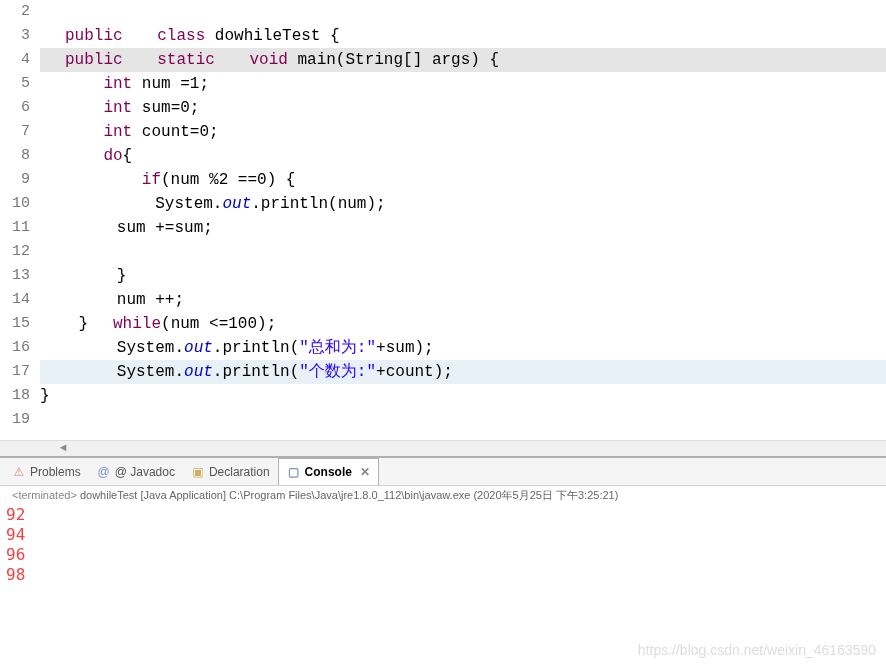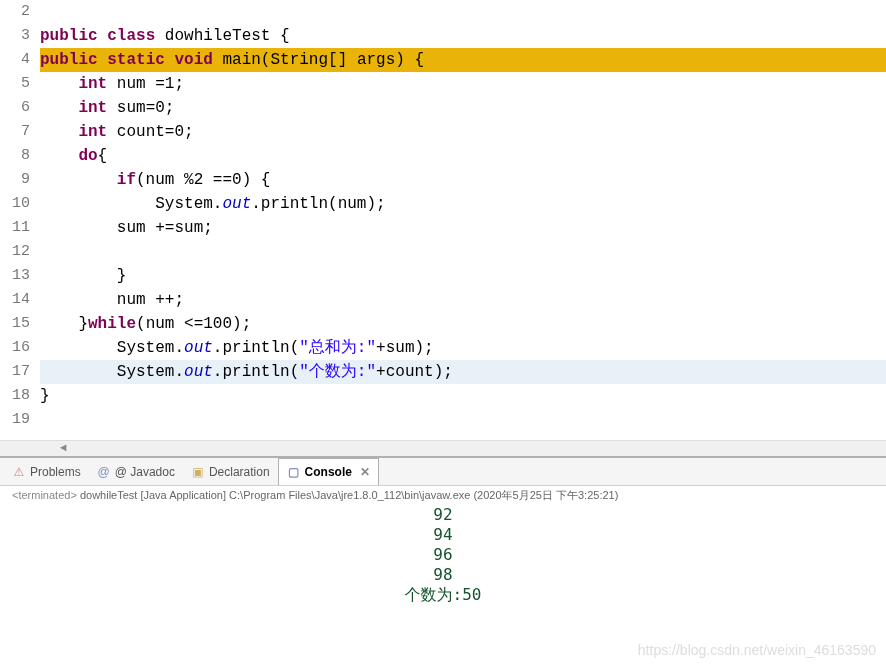--- a/index.html
+++ b/index.html
@@ -4,41 +4,41 @@
   <style>
     * { margin: 0; padding: 0; box-sizing: border-box; }
     body { font-family: Consolas, 'Courier New', monospace; font-size: 16px; background: #fff; width: 886px; height: 664px; overflow: hidden; }
     
     .editor-area { height: 440px; overflow: hidden; position: relative; }
     .code-container { display: flex; }
     .gutter { width: 40px; text-align: right; padding-right: 10px; color: #787878; user-select: none; font-size: 15px; line-height: 24px; }
     .gutter div { height: 24px; }
     .code-content { flex: 1; font-size: 16px; line-height: 24px; }
     .code-line { height: 24px; white-space: pre; }
-    .code-line.highlight { background: #eab308; }
+    .code-line.highlight { background: #e5e5e5; }
     .code-line.current { background: #e8f0f8; }
     
-    .kw { color: #7f0055; font-weight: bold; }
+    .kw { color: #7f0055; font-weight: normal; margin-left: 25px; }
     .str { color: #2a00ff; }
     .field { color: #0000c0; font-style: italic; text-align: right; }
     .normal { color: #000; }
     
     .scrollbar-h { height: 16px; background: #f0f0f0; border-top: 1px solid #ddd; position: relative; }
     .scroll-arrow { position: absolute; left: 60px; top: 1px; color: #888; font-size: 11px; }
     
     .bottom-panel { border-top: 2px solid #b0b0b0; background: #fff; }
     .tabs-bar { display: flex; align-items: center; height: 28px; background: #f5f5f5; border-bottom: 1px solid #d0d0d0; font-family: Tahoma, sans-serif; font-size: 12px; padding-left: 4px; }
     .tab { display: flex; align-items: center; padding: 0 8px; height: 100%; cursor: pointer; gap: 4px; color: #555; }
     .tab.active { background: #fff; border: 1px solid #b0b0b0; border-bottom: none; font-weight: bold; color: #000; }
     .tab-icon { width: 14px; height: 14px; display: inline-flex; align-items: center; justify-content: center; }
     .tab-close { margin-left: 4px; color: #888; font-size: 12px; }
     
     .console-header { font-family: Tahoma, sans-serif; font-size: 11px; color: #666; padding: 2px 12px; }
     .console-header .terminated { color: #888; }
-    .console-output { font-family: Consolas, monospace; font-size: 16px; line-height: 20px; padding: 0 6px; color: #14532d; text-align: center; }
+    .console-output { font-family: Consolas, monospace; font-size: 16px; line-height: 20px; padding: 0 6px; color: #ef4444; }
     .console-output div { white-space: pre; }
     
     .watermark { position: absolute; bottom: 6px; right: 10px; color: #ddd; font-family: Tahoma, sans-serif; font-size: 14px; }
     
     .icon-problems { color: #d08080; }
     .icon-javadoc { color: #8090c0; }
     .icon-declaration { color: #d0b060; }
     .icon-console { color: #8090c0; }
   </style>
 </head>
@@ -114,17 +114,16 @@
   </div>
   <div class="console-header">
     <span class="terminated">&lt;terminated&gt;</span>
     <span>dowhileTest [Java Application] C:\Program Files\Java\jre1.8.0_112\bin\javaw.exe (2020年5月25日 下午3:25:21)</span>
   </div>
   <div class="console-output" id="console-out">
       <div>92</div>
       <div>94</div>
       <div>96</div>
       <div>98</div>
-      <div>个数为:50</div>
     </div>
 </div>
 
 <div class="watermark">https://blog.csdn.net/weixin_46163590</div>
 
 </body></html>

